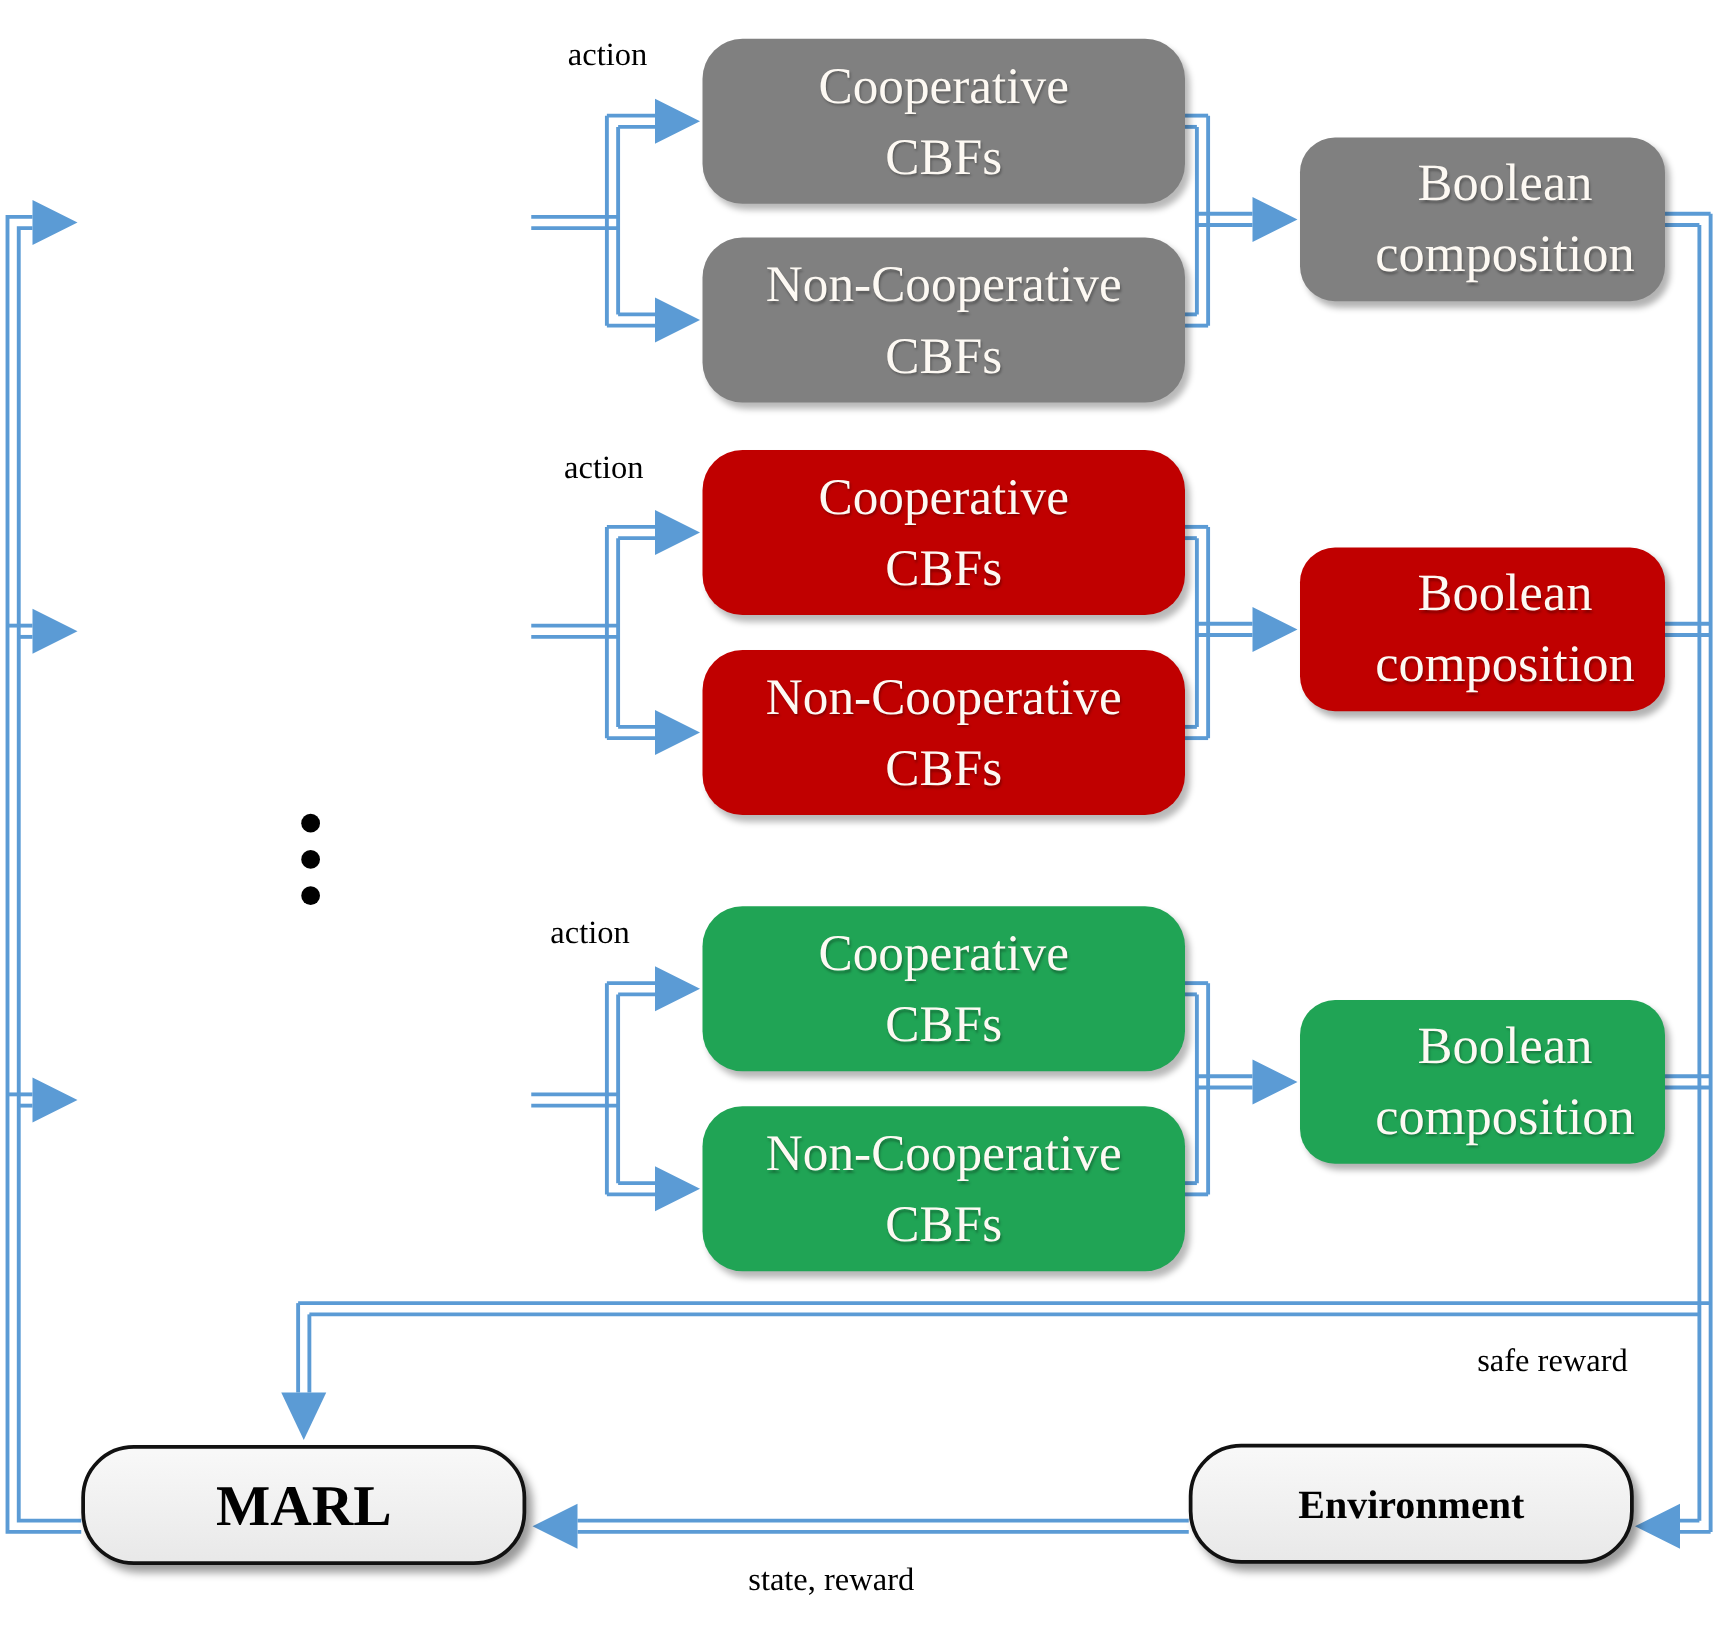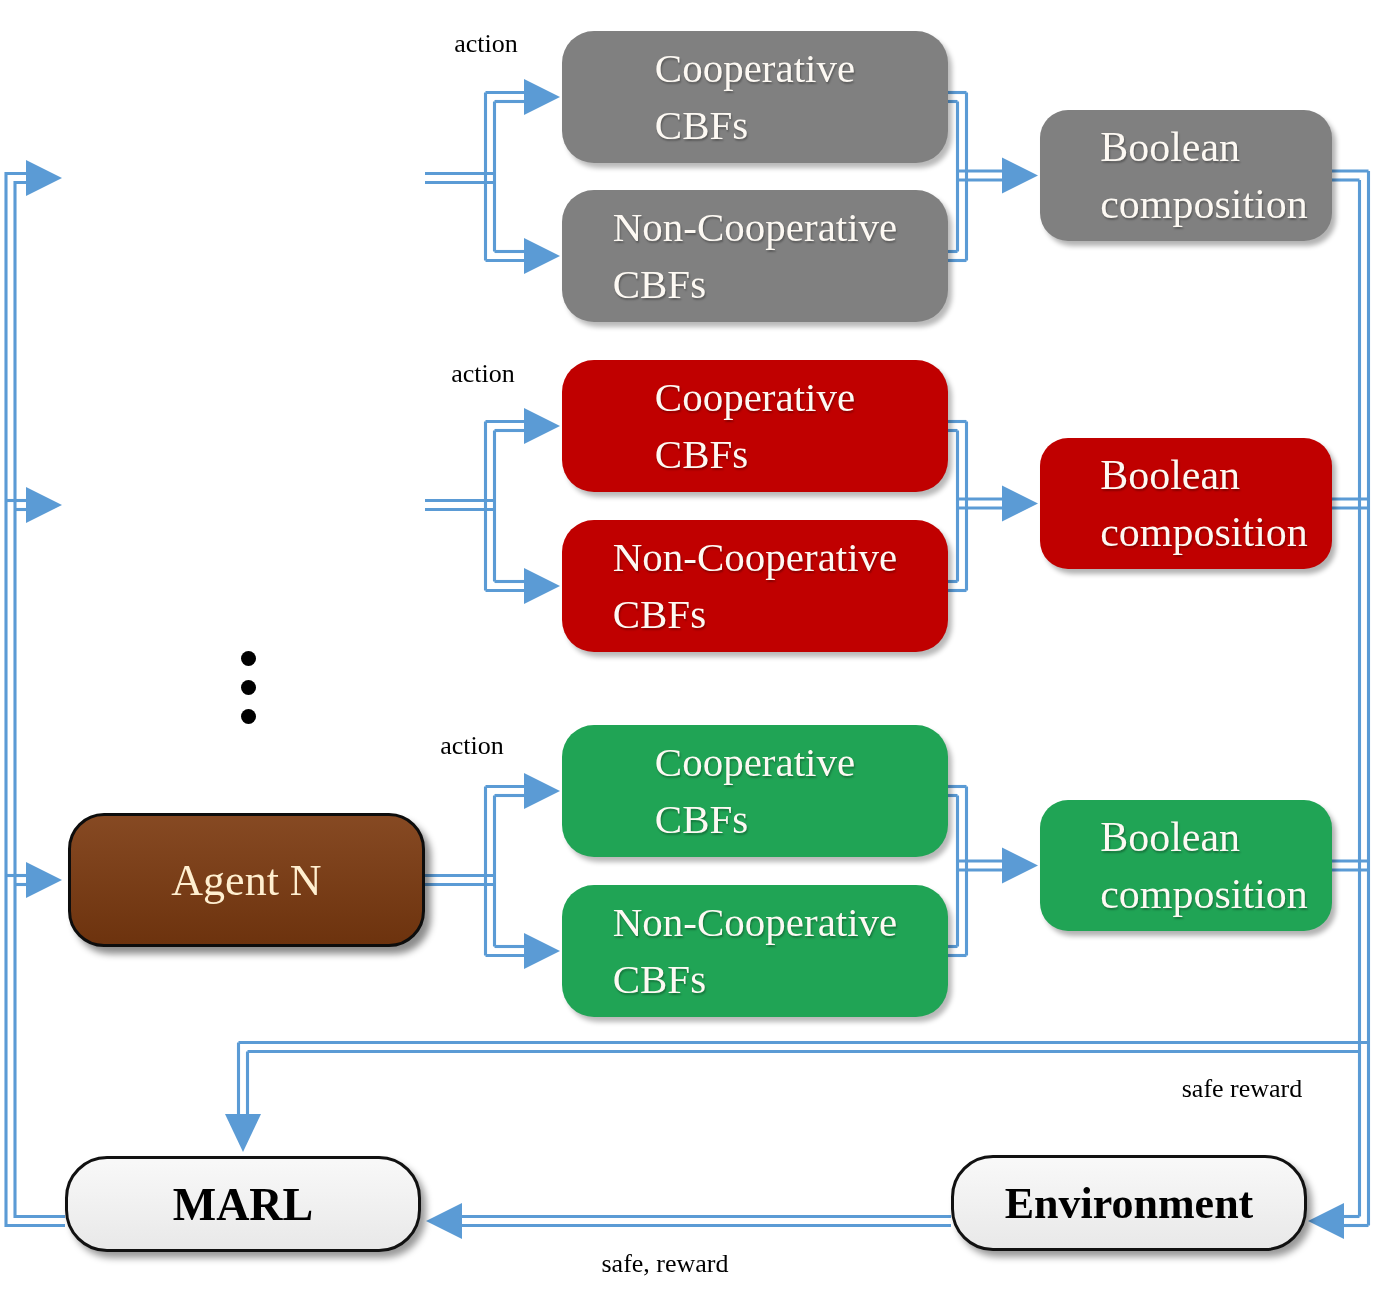--- a/index.html
+++ b/index.html
@@ -2,21 +2,21 @@
 <html style="--connector: #5B9BD5; --agent_fill: #7C3A10; --agent_text: #FFEFD0; --gray: #808080; --red: #C00000; --green: #20A455; --box_text: #FDF9F3; --panel_fill: #F2F2F2; --label_text: #000000;"><head>
 <meta charset="utf-8">
 <style>
   html,body{margin:0;padding:0;background:#fff;}
   .canvas{position:relative;width:1381px;height:1316px;background:#fff;overflow:hidden;
           font-family:"Liberation Serif","DejaVu Serif",serif;}
   svg.wires{position:absolute;left:0;top:0;z-index:0;}
   .ln{fill:none;stroke:var(--connector);stroke-width:3.1;}
   .ah{fill:var(--connector);stroke:none;}
   .box{position:absolute;z-index:2;display:flex;align-items:center;justify-content:center;
-       text-align:left;box-sizing:border-box;}
+       text-align:center;box-sizing:border-box;}
   .agent{left:68px;width:357px;height:134px;background:var(--agent_fill);
          background-image:linear-gradient(rgba(255,255,255,.08),rgba(0,0,0,.12));
          border:3px solid #0d0d0d;border-radius:36px;color:var(--agent_text);
          font-size:44px;box-shadow:6px 7px 7px rgba(0,0,0,.45);}
   .cbf{left:562px;width:386px;height:132px;border-radius:32px;color:var(--box_text);
        font-size:41px;line-height:1.38;white-space:pre-line;
        box-shadow:4px 5px 5px rgba(0,0,0,.28);text-shadow:1px 2px 2px rgba(0,0,0,.3);}
   .bc{left:1040px;width:292px;height:131px;border-radius:28px;color:var(--box_text);
       font-size:42px;line-height:1.35;white-space:pre-line;
       box-shadow:4px 5px 5px rgba(0,0,0,.3);text-shadow:1px 2px 2px rgba(0,0,0,.3);padding-left:36px;}
@@ -143,23 +143,20 @@
       <polygon class="ah" points="26,160 26,196 62,178"></polygon>
       <path class="ln" d="M6 500.5 H26"></path>
         <path class="ln" d="M15 509.5 H26"></path>
       <polygon class="ah" points="26,487 26,523 62,505"></polygon>
       <path class="ln" d="M6 875.5 H26"></path>
         <path class="ln" d="M15 884.5 H26"></path>
       <polygon class="ah" points="26,862 26,898 62,880"></polygon>
     </g>
   </svg>
 
-  <div class="box agent" style="top:813px">
-    <span>Agent N</span>
-  </div>
 
   <div class="box cbf" style="top: 31px; background-color: rgb(128, 128, 128);">Cooperative
 CBFs</div>
   <div class="box cbf" style="top: 190px; background-color: rgb(128, 128, 128);">Non-Cooperative
 CBFs</div>
   <div class="box cbf" style="top: 360px; background-color: rgb(192, 0, 0);">Cooperative
 CBFs</div>
   <div class="box cbf" style="top: 520px; background-color: rgb(192, 0, 0);">Non-Cooperative
 CBFs</div>
   <div class="box cbf" style="top: 725px; background-color: rgb(32, 164, 85);">Cooperative
@@ -170,29 +167,29 @@
   <div class="box bc" style="top: 110px; background-color: rgb(128, 128, 128);">Boolean
 composition</div>
   <div class="box bc" style="top: 438px; background-color: rgb(192, 0, 0);">Boolean
 composition</div>
   <div class="box bc" style="top: 800px; background-color: rgb(32, 164, 85);">Boolean
 composition</div>
 
   <div class="box panel" style="left:65px;top:1156px;font-size:46px">
     <span>MARL</span>
   </div>
-  <div class="box panel" style="left:951px;top:1155px;font-size:44px">
+  <div class="box panel" style="left:951px;top:1155px;font-size:32px">
     <span>Environment</span>
   </div>
 
   <div class="lbl" style="left:486px;top:44px">action</div>
   <div class="lbl" style="left:483px;top:374px">action</div>
   <div class="lbl" style="left:472px;top:746px">action</div>
   <div class="lbl" style="left:1242px;top:1089px">safe reward</div>
-  <div class="lbl" style="left:665px;top:1264px">safe, reward</div>
+  <div class="lbl" style="left:665px;top:1264px">state, reward</div>
 
   <div class="dots">
     <div class="dot"></div>
     <div class="dot"></div>
     <div class="dot"></div>
   </div>
 
 </div>
 
 </body></html>

